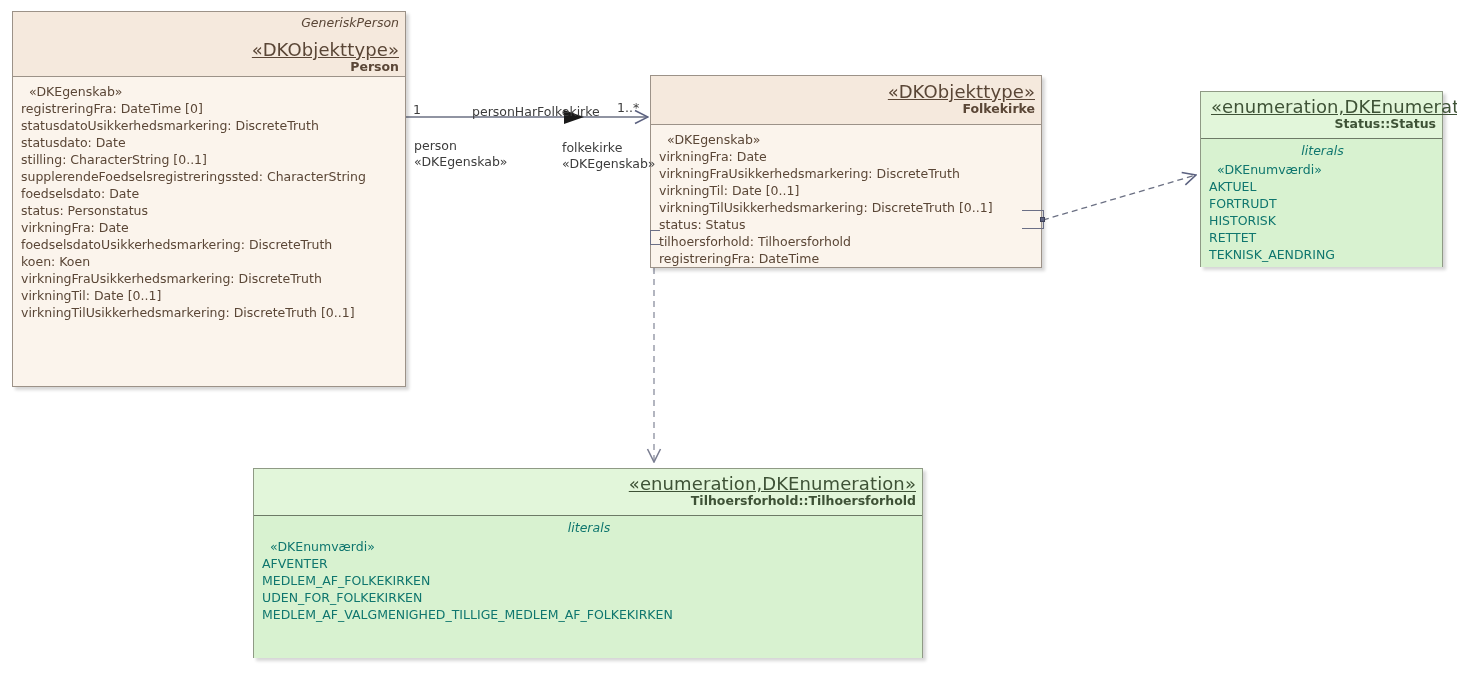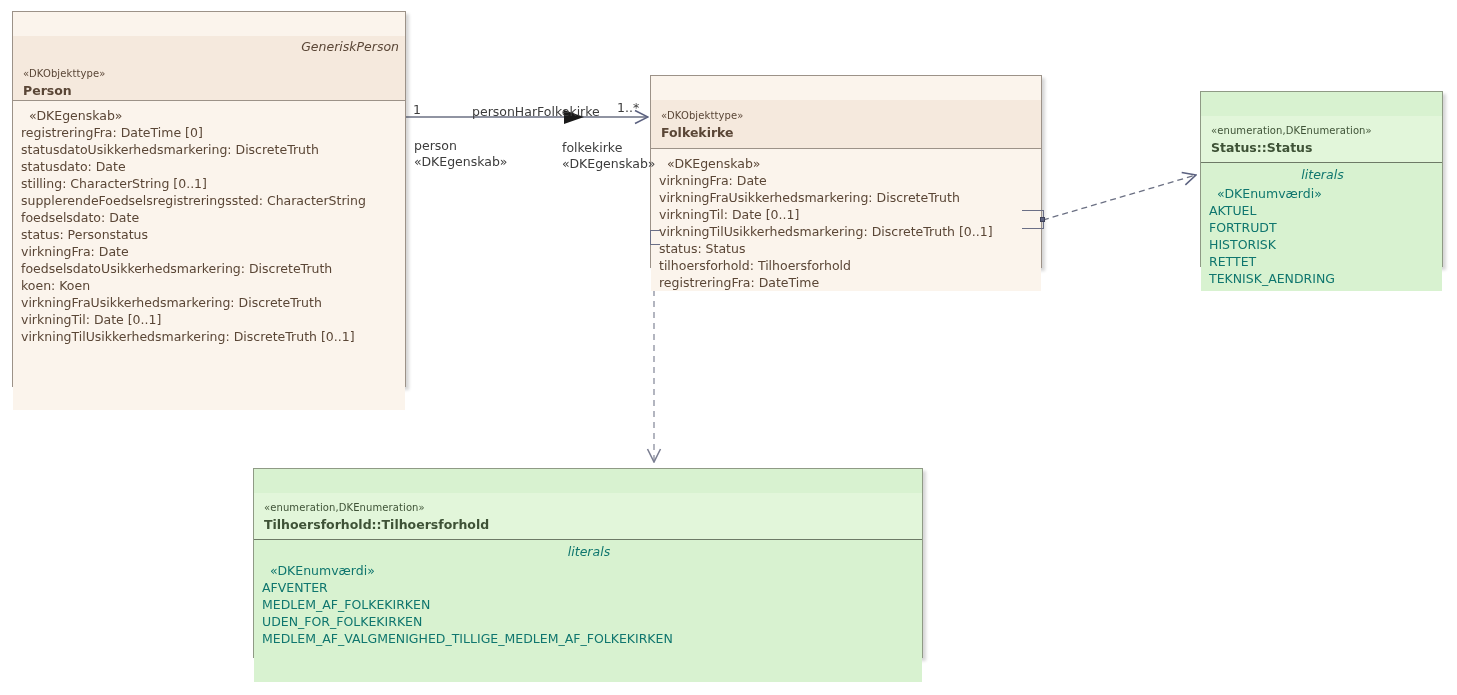--- a/index.html
+++ b/index.html
@@ -23,34 +23,34 @@
 
   
   .uml-box {
     position: absolute;
     box-sizing: border-box;
     box-shadow: 3px 3px 3px rgba(0,0,0,0.16);
   }
   .uml-header {
     box-sizing: border-box;
     position: relative;
-    text-align: left;
+    text-align: right;
     padding: 4px 6px 6px 10px;
-    margin-top: 24px;
   }
   .uml-body {
     box-sizing: border-box;
     position: relative;
     padding: 6px 6px 6px 8px;
   }
   .stereotype {
     display: block;
-    font-size: 10px;
+    font-size: 18px;
     line-height: 17px;
     letter-spacing: 0.1px;
+    text-decoration: underline;
   }
   .classname {
     display: block;
     font-weight: bold;
     font-size: 12.5px;
     line-height: 17px;
   }
   .corner-label {
     position: absolute;
     right: 6px;

